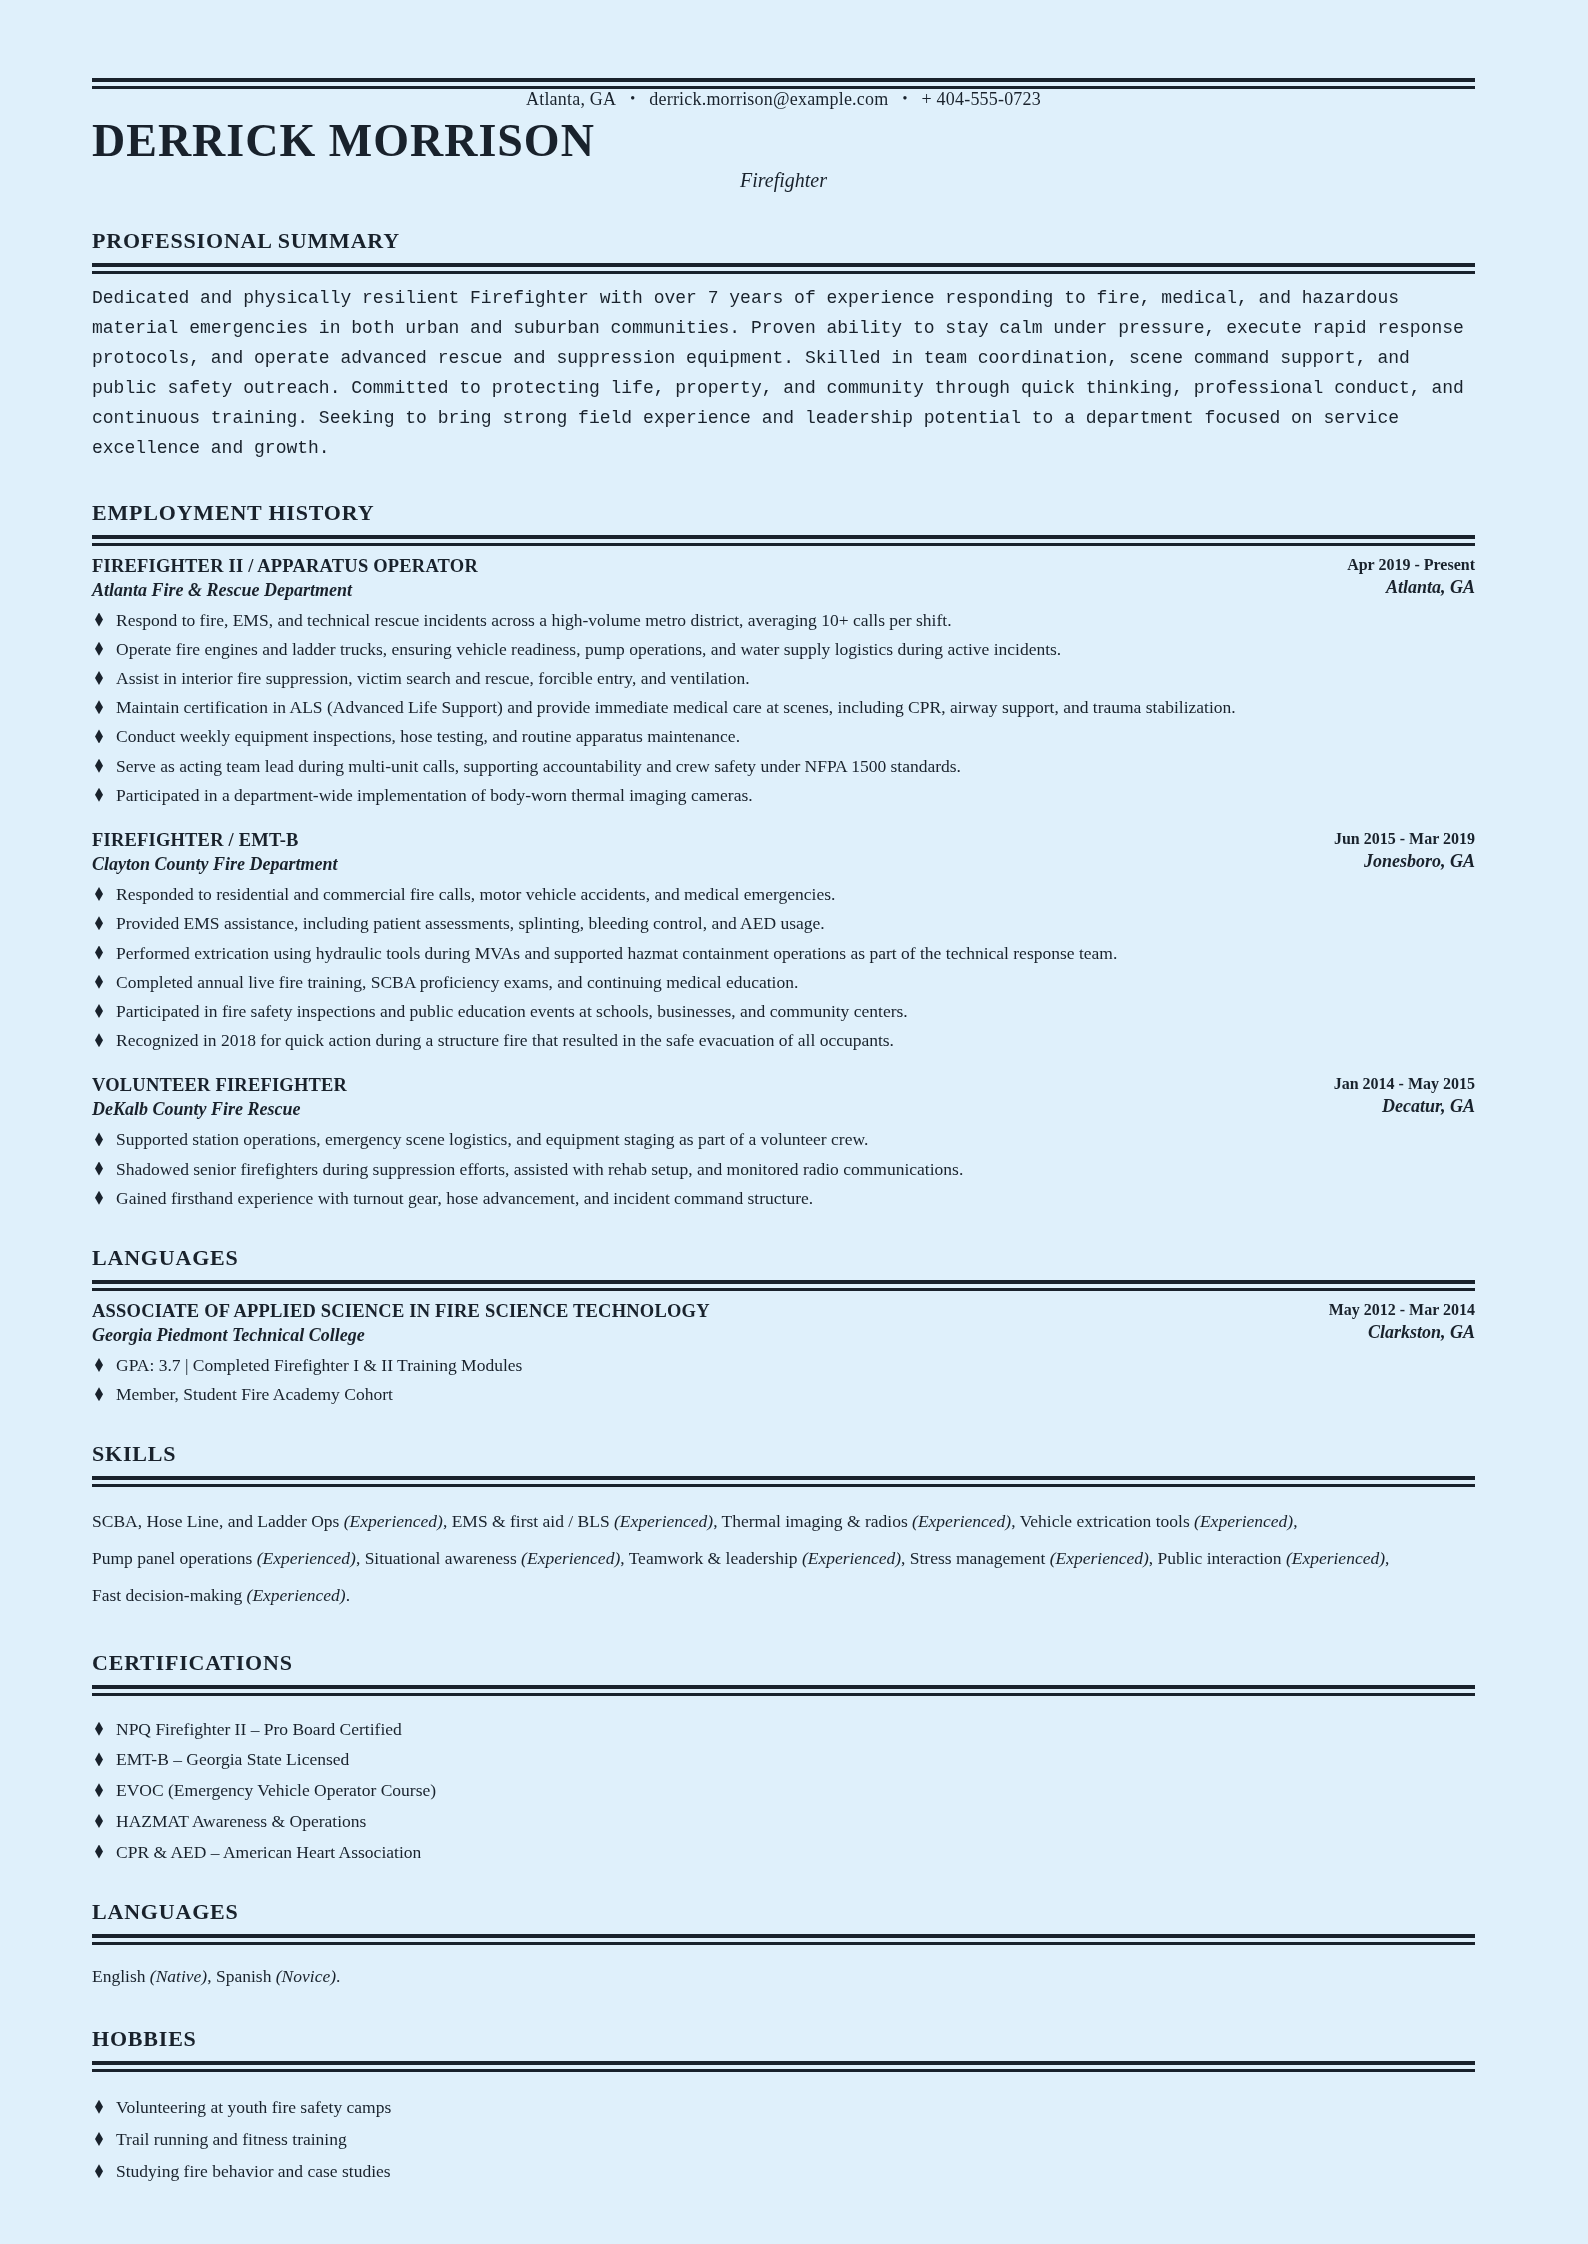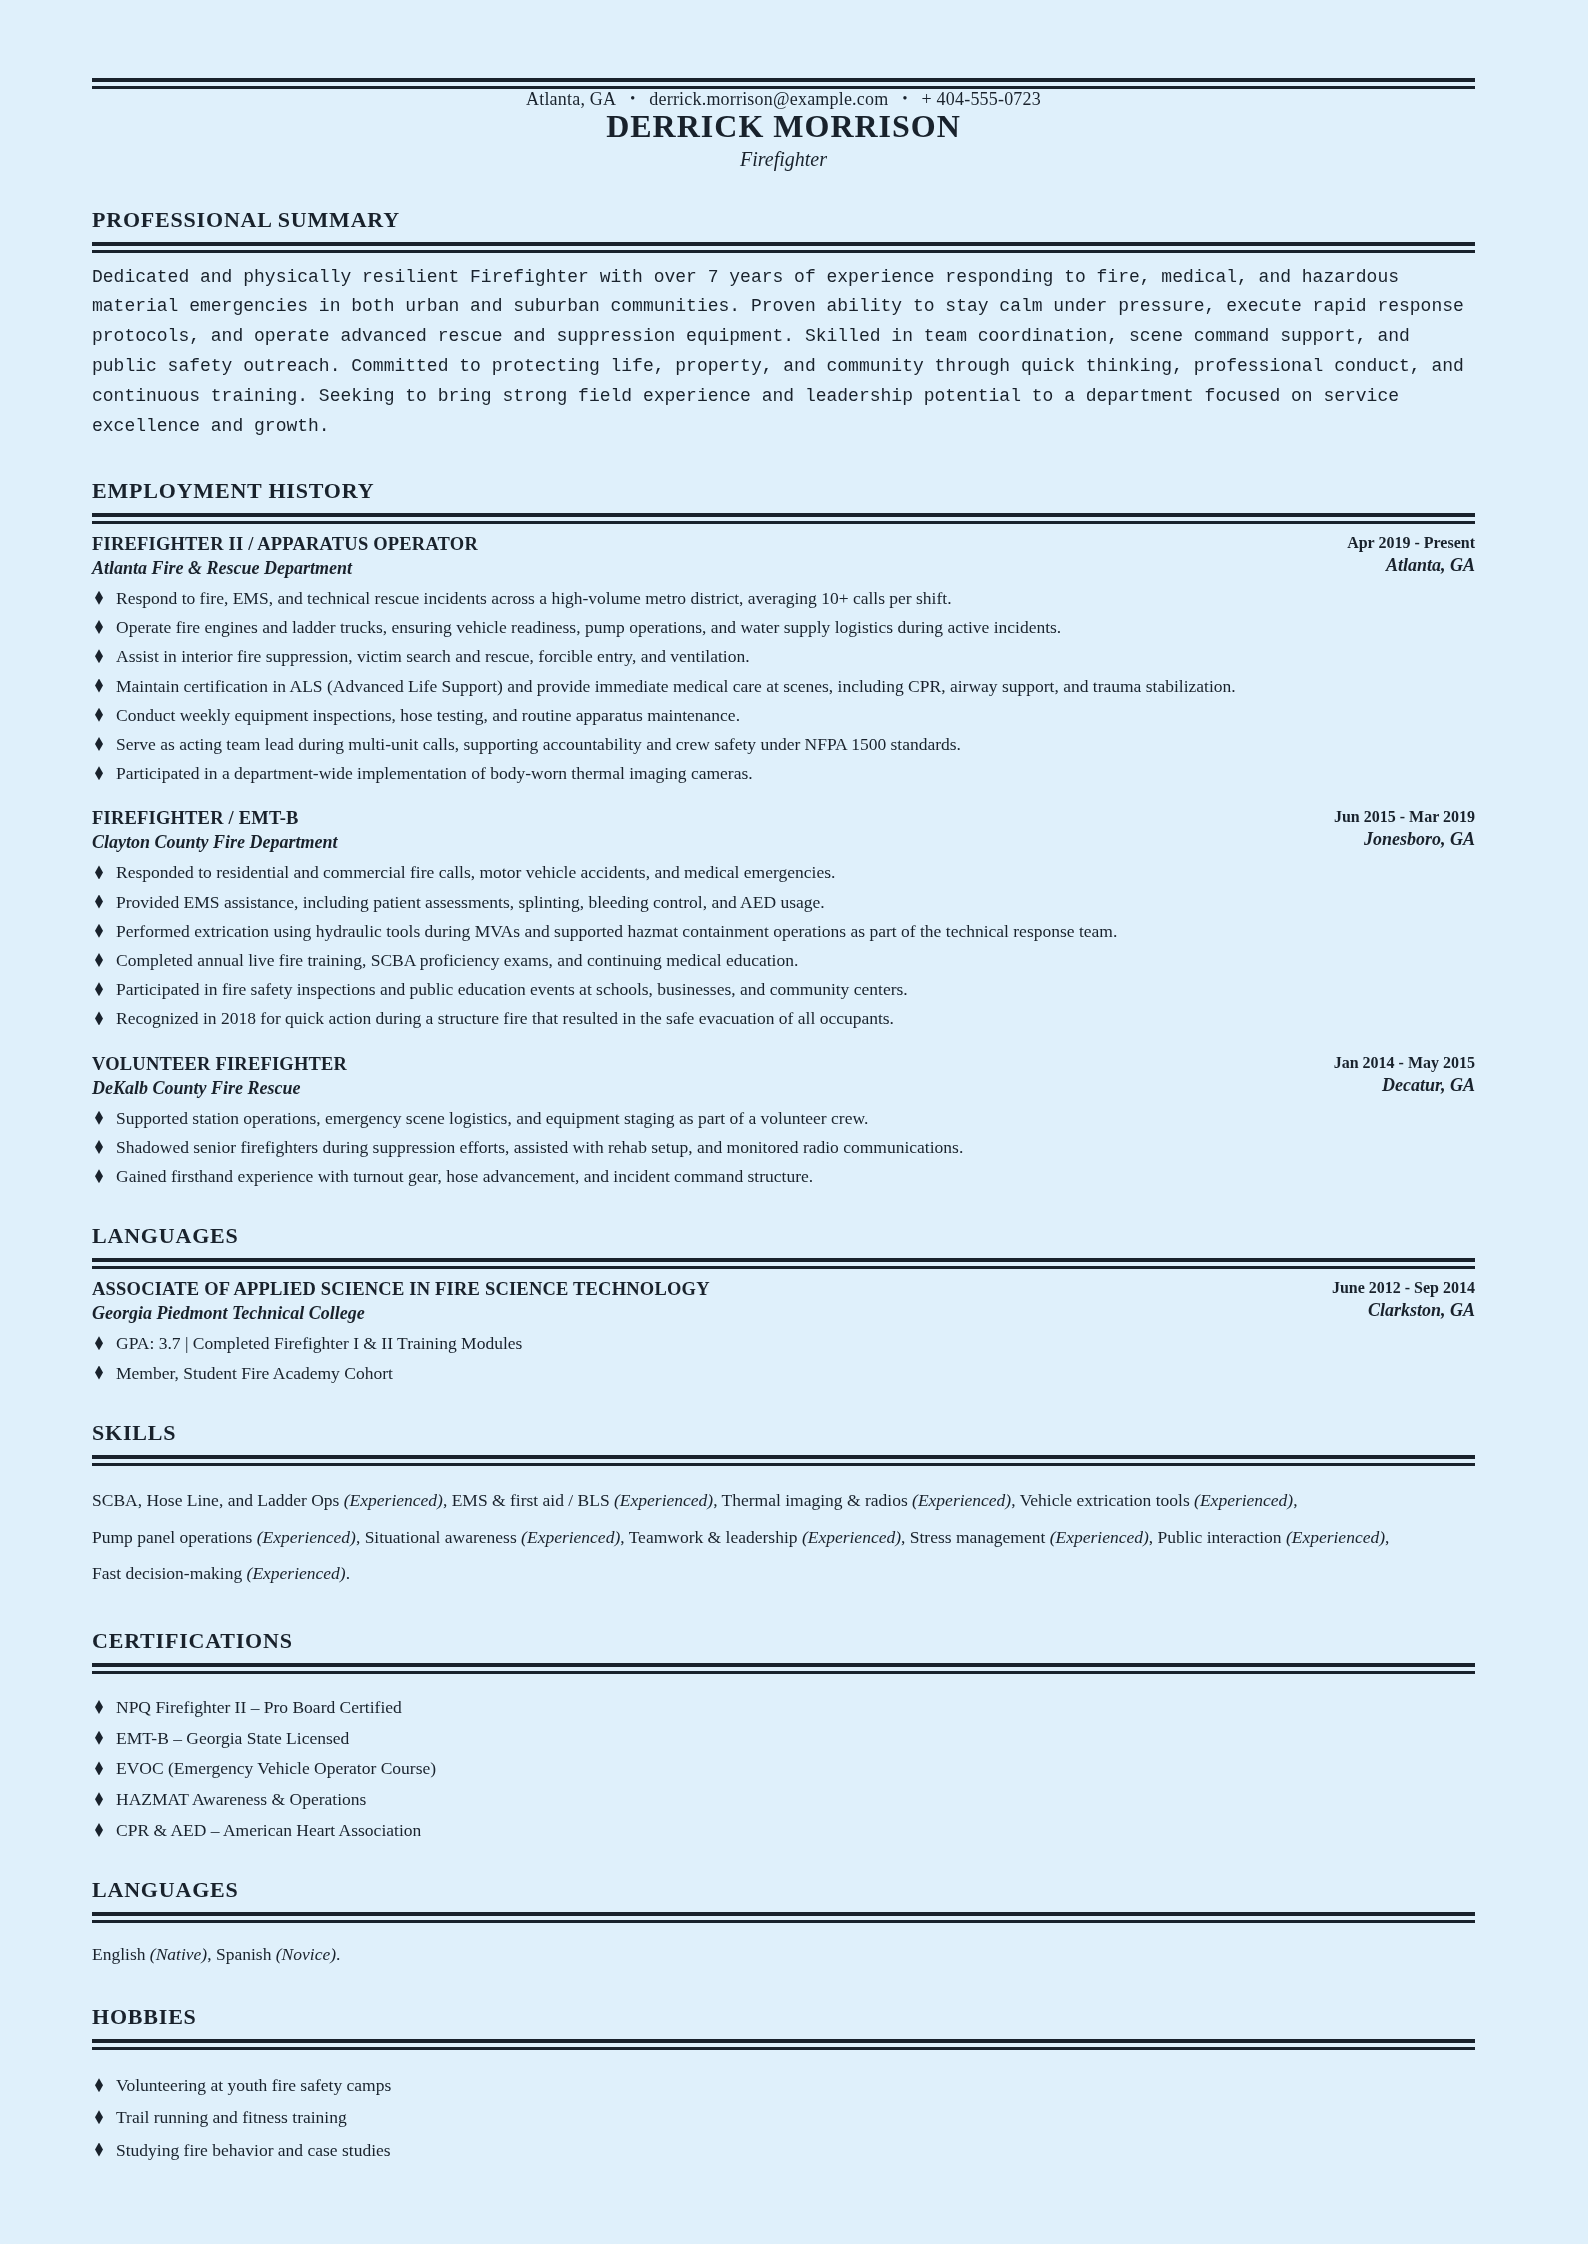--- a/index.html
+++ b/index.html
@@ -30,23 +30,23 @@
     font-size:18px;
     letter-spacing:0.2px;
   }
   .contact .sep{
     display:inline-block;
     margin:0 14px;
     font-size:14px;
     vertical-align:2px;
   }
   .name{
-    margin-top:0;
-    text-align:center;
-    font-size:32px;
+    margin-top:7px;
+    text-align:left;
+    font-size:46px;
     font-weight:bold;
     letter-spacing:1px;
     line-height:1.05;
   }
   .role{
     text-align:center;
     font-style:italic;
     font-size:20px;
     margin-top:4px;
   }
@@ -270,21 +270,21 @@
   <div class="section">
     <div class="section-heading">LANGUAGES</div>
     <div class="double-rule"></div>
     <div class="edu-block">
       <div class="job-head">
         <div>
           <div class="job-title">ASSOCIATE OF APPLIED SCIENCE IN FIRE SCIENCE TECHNOLOGY</div>
           <div class="job-company">Georgia Piedmont Technical College</div>
         </div>
         <div class="job-right">
-          <div class="job-dates">June 2012 - Sep 2014</div>
+          <div class="job-dates">May 2012 - Mar 2014</div>
           <div class="job-location">Clarkston, GA</div>
         </div>
       </div>
       <ul class="bullets">
           <li>
             <span class="diamond"></span>
             <span>GPA: 3.7 | Completed Firefighter I &amp; II Training Modules</span>
           </li>
           <li>
             <span class="diamond"></span>

